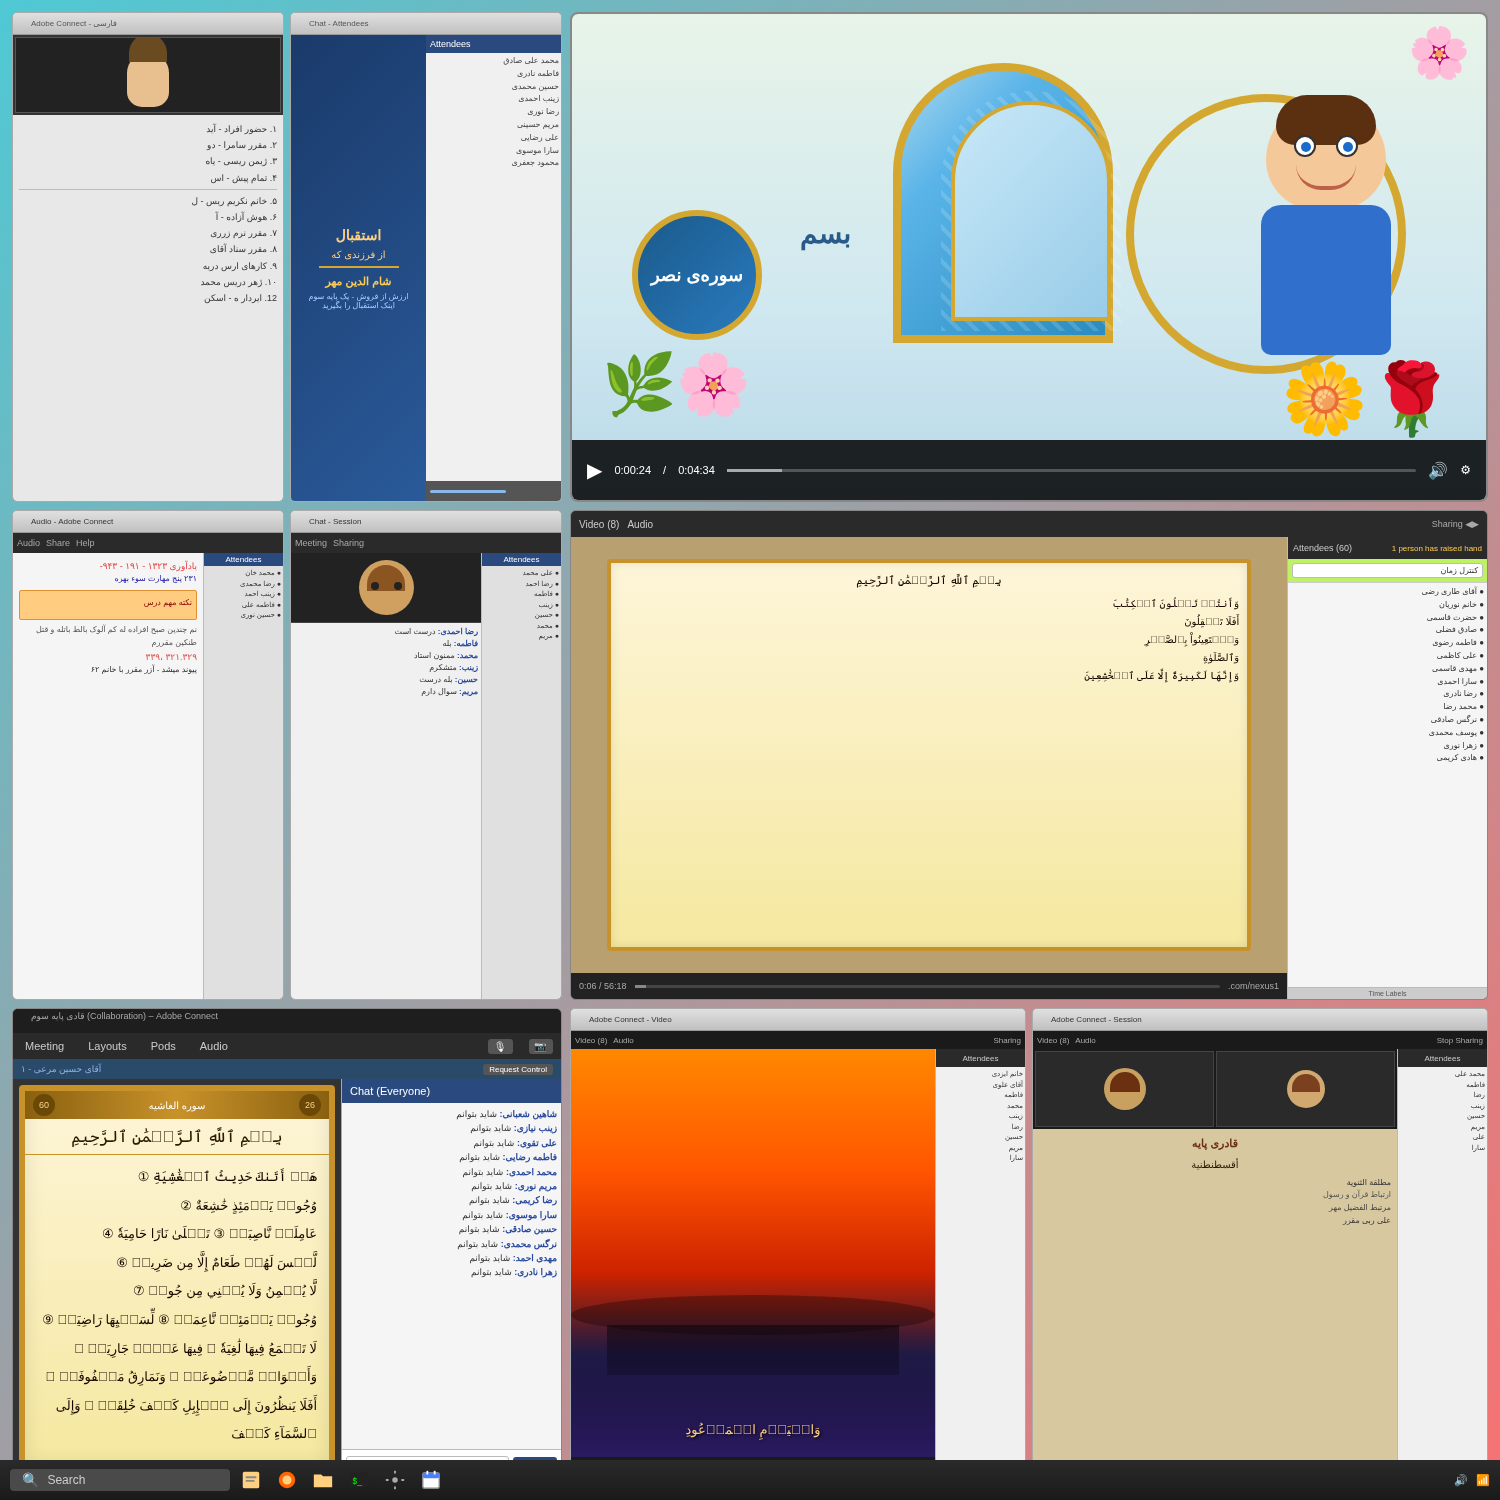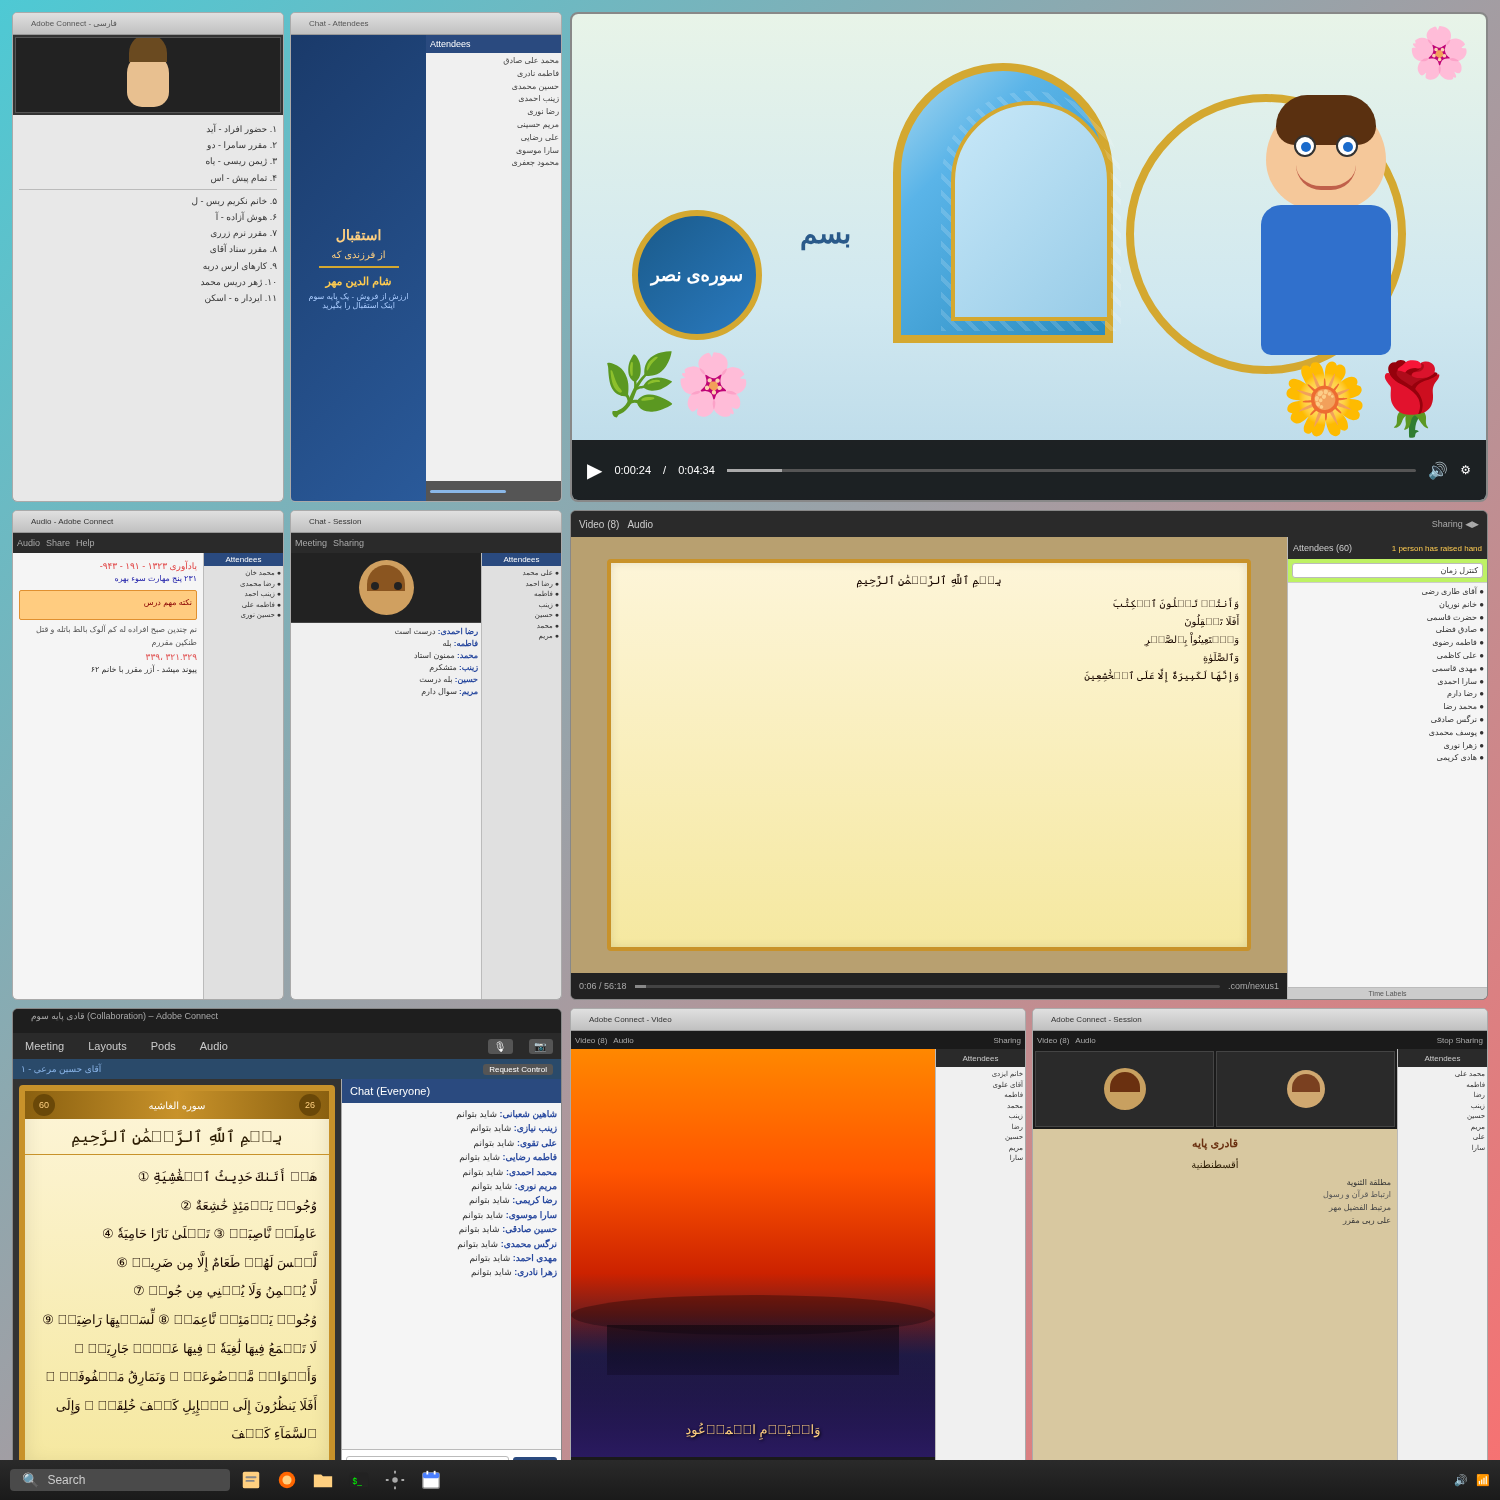--- a/index.html
+++ b/index.html
@@ -413,21 +413,21 @@
                 <div>۲. مقرر سامرا - دو</div>
                 <div>۳. ژیمن ریسی - یاه</div>
                 <div>۴. تمام پیش - اس</div>
                 <div style="height:1px; background:#bbb; margin:3px 0;"></div>
                 <div>۵. خانم نکریم ریس - ل</div>
                 <div>۶. هوش آزاده - آ</div>
                 <div>۷. مقرر نرم زرری</div>
                 <div>۸. مقرر سناد آقای</div>
                 <div>۹. کارهای ارس دریه</div>
                 <div>۱۰. ژهر دریس محمد</div>
-                <div>۱۱. ایردار ه - اسکن</div>
+                <div>12. ایردار ه - اسکن</div>
               </div>
             </div>
           </div>
         </div>
       </div>
 
       <div class="screenshot-panel">
         <div class="sp-toolbar">
           <span class="dot dot-red"></span>
           <span class="dot dot-yellow"></span>
@@ -671,21 +671,21 @@
           <div style="flex:1; padding:3px; overflow:hidden; background:#f5f5f5;">
             <div style="font-size:8px; color:#333; direction:rtl; text-align:right; line-height:1.6;">
               <div>● آقای طاری رضی</div>
               <div>● خانم نوریان</div>
               <div>● حضرت قاسمی</div>
               <div>● صادق فضلی</div>
               <div>● فاطمه رضوی</div>
               <div>● علی کاظمی</div>
               <div>● مهدی قاسمی</div>
               <div>● سارا احمدی</div>
-              <div>● رضا دارم</div>
+              <div>● رضا نادری</div>
               <div>● محمد رضا</div>
               <div>● نرگس صادقی</div>
               <div>● یوسف محمدی</div>
               <div>● زهرا نوری</div>
               <div>● هادی کریمی</div>
             </div>
           </div>
 
           <div style="background:#cccccc; padding:2px; border-top:1px solid #bbb; flex-shrink:0;">
             <div style="font-size:7px; color:#555; text-align:center;">Time Labels</div>

